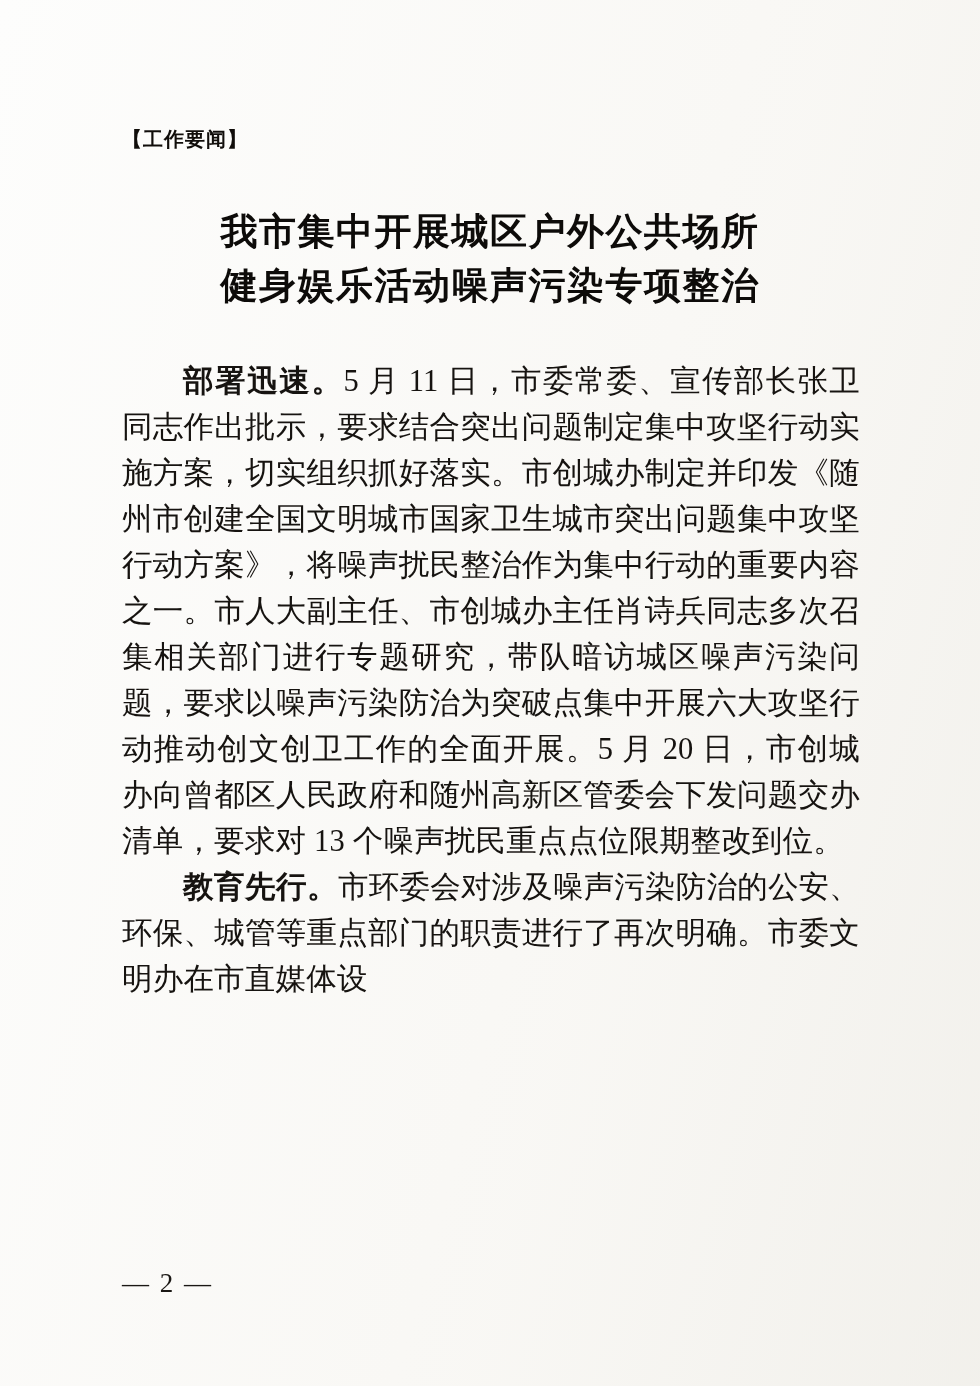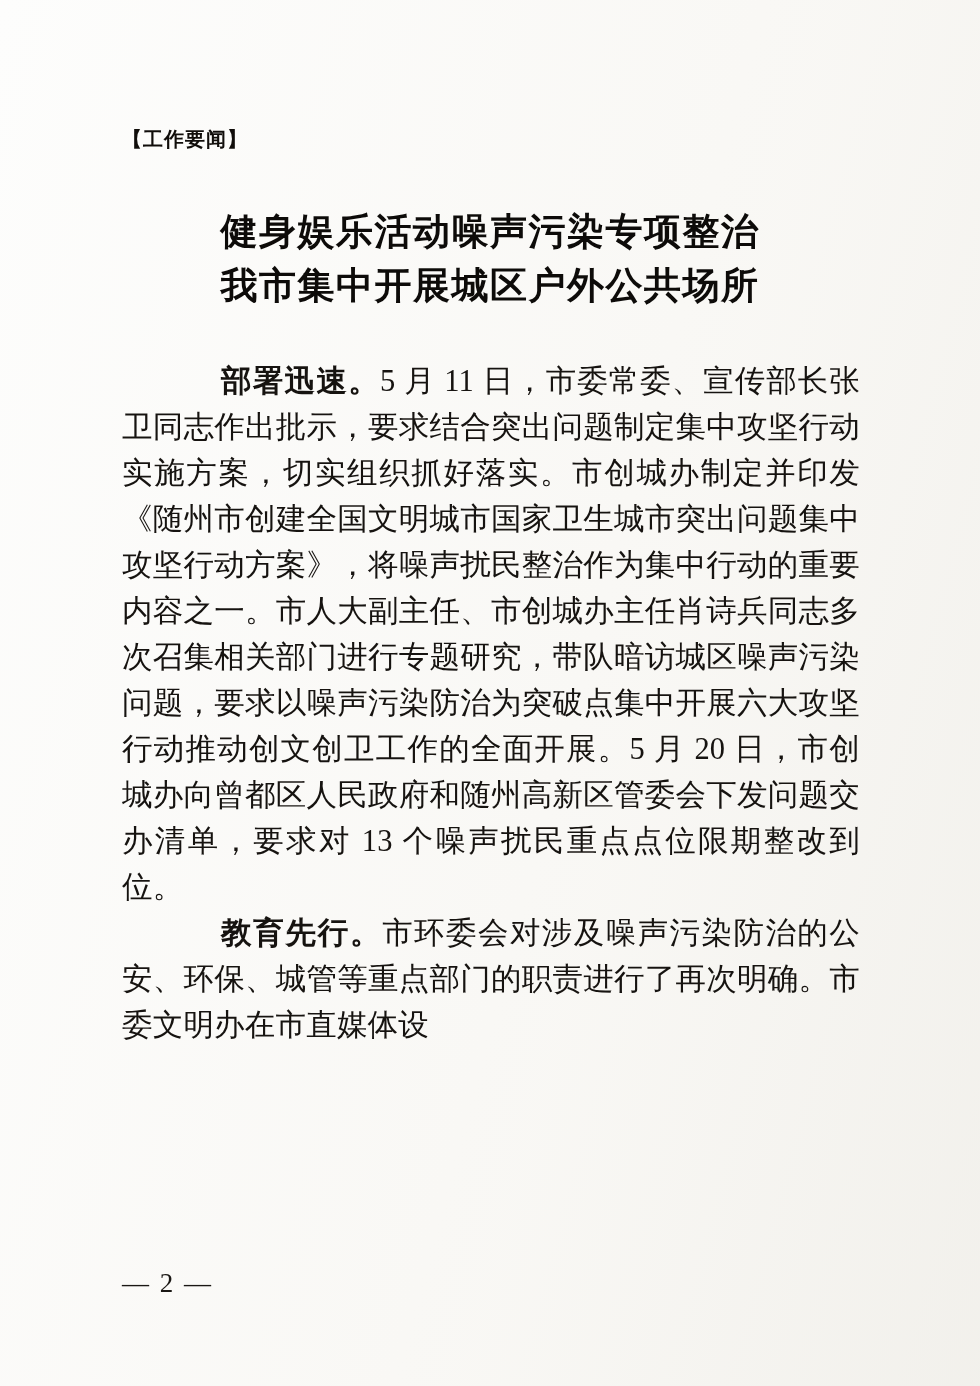--- a/index.html
+++ b/index.html
@@ -80,21 +80,20 @@
     margin: 0 0 0 0;
     color: #161310;
     text-indent: 61px;
   }
   .para + .para {
     margin-top: 0px;
   }
   .lead {
     font-weight: bold;
     letter-spacing: 0.5px;
-    margin-left: 38px;
   }
 
   
   .page-number {
     position: absolute;
     left: 122px;
     top: 1268px;
     font-size: 27px;
     letter-spacing: 2px;
     color: #1a1714;
@@ -103,22 +102,22 @@
 </style>
 </head>
 <body>
 
 <div class="page">
   <div class="content">
 
     <div class="section-tag">【工作要闻】</div>
 
     <div class="headline">
+      <span class="ln">我市集中开展城区户外公共场所</span>
       <span class="ln">健身娱乐活动噪声污染专项整治</span>
-      <span class="ln">我市集中开展城区户外公共场所</span>
     </div>
 
     <div class="body-copy">
 
 
       <p class="para">
         <span class="lead">部署迅速。</span><span>5 月 11 日，市委常委、宣传部长张卫同志作出批示，要求结合突出问题制定集中攻坚行动实施方案，切实组织抓好落实。市创城办制定并印发《随州市创建全国文明城市国家卫生城市突出问题集中攻坚行动方案》，将噪声扰民整治作为集中行动的重要内容之一。市人大副主任、市创城办主任肖诗兵同志多次召集相关部门进行专题研究，带队暗访城区噪声污染问题，要求以噪声污染防治为突破点集中开展六大攻坚行动推动创文创卫工作的全面开展。5 月 20 日，市创城办向曾都区人民政府和随州高新区管委会下发问题交办清单，要求对 13 个噪声扰民重点点位限期整改到位。</span>
       </p>
 
       <p class="para">

